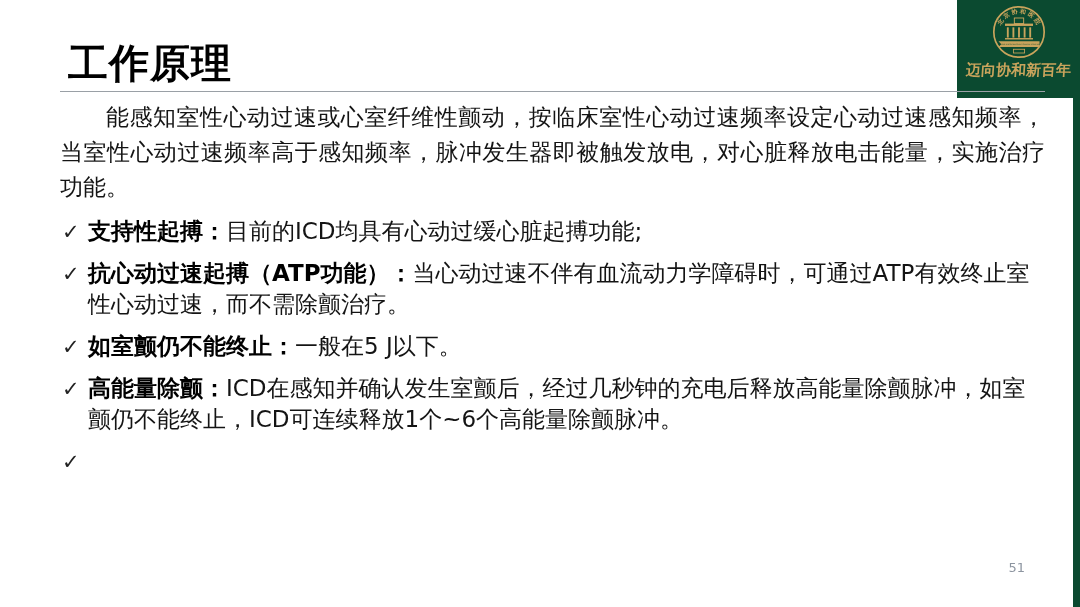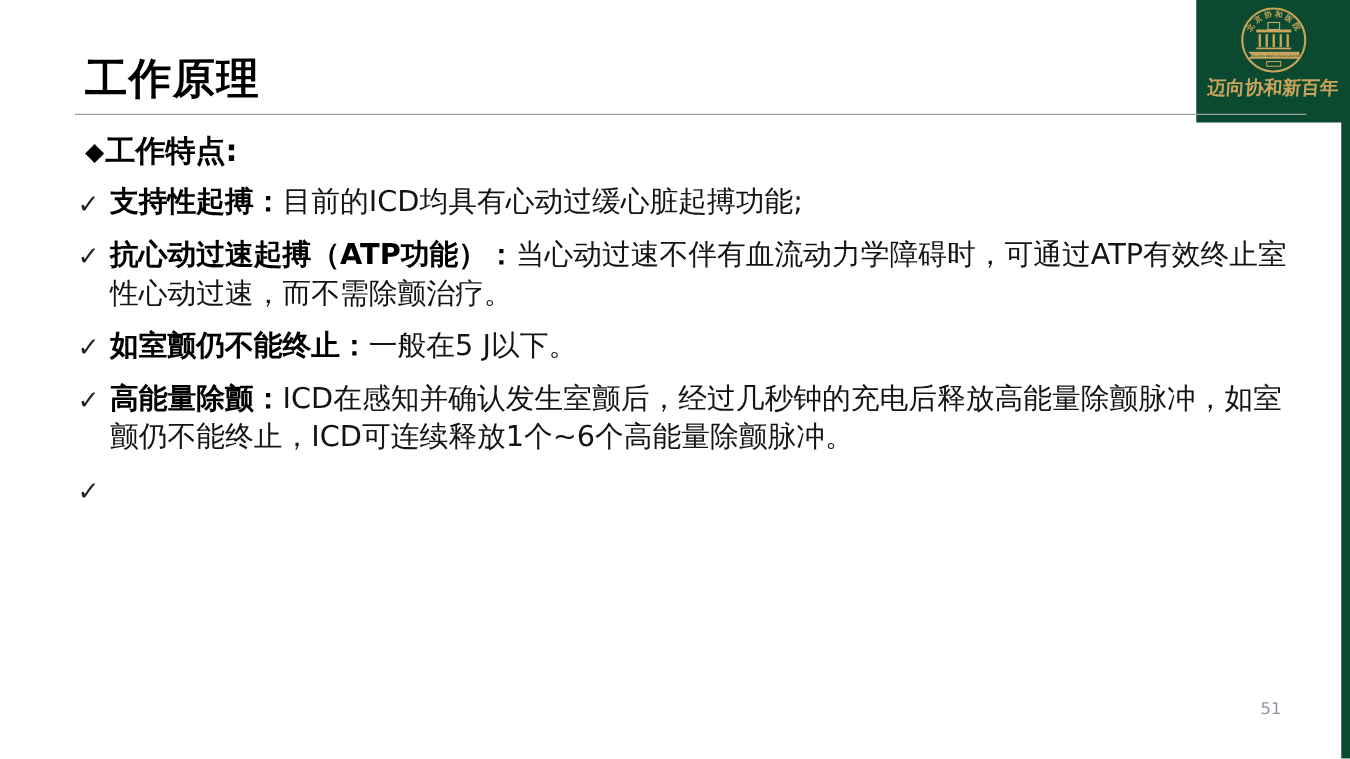--- a/index.html
+++ b/index.html
@@ -15,21 +15,21 @@
     display:flex;flex-direction:column;align-items:center;justify-content:flex-start;
   }
   .seal{margin-top:4px;display:block;}
   .logo-slogan{
     color:#c9a45c;font-size:15px;font-weight:bold;letter-spacing:0px;white-space:nowrap;
     line-height:18px;margin-top:1px;transform:skewX(-4deg);
   }
   
   .content{position:absolute;left:60px;top:40px;width:985px;}
   .page-title{
-    font-size:34px;font-weight:bold;color:#000;line-height:46px;margin:0;padding-left:8px;
+    font-size:40px;font-weight:bold;color:#000;line-height:46px;margin:0;padding-left:8px;
     letter-spacing:1px;
   }
   .title-rule{border:none;border-top:1px solid #9aa0a6;margin:5px 0 0 0;width:100%;height:0;}
   .section-heading{
     font-size:24px;font-weight:bold;color:#000;margin:14px 0 0 8px;line-height:30px;
   }
   .section-heading .diamond{font-size:20px;vertical-align:1px;margin-right:1px;}
   .body-paragraph{
     font-size:23px;line-height:35px;color:#141414;margin:8px 0 0 0;text-indent:2em;
     text-align:justify;
@@ -77,22 +77,22 @@
     </svg>
     <div class="logo-slogan">迈向协和新百年</div>
   </div>
 
   <div class="content">
 
     <h1 class="page-title">工作原理</h1>
     <hr class="title-rule">
 
 
+    <p class="body-paragraph">能感知室性心动过速或心室纤维性颤动，按临床室性心动过速频率设定心动过速感知频率，当室性心动过速频率高于感知频率，脉冲发生器即被触发放电，对心脏释放电击能量，实施治疗功能。</p>
 
-    <h2 class="section-heading"><span class="diamond">◆</span><span>工作特点:</span></h2>
 
     <div class="features">
 
       <div class="feature"><span class="check">✓</span><span class="lead">支持性起搏：</span><span class="text">目前的ICD均具有心动过缓心脏起搏功能;</span></div>
 
       <div class="feature"><span class="check">✓</span><span class="lead">抗心动过速起搏（ATP功能）：</span><span class="text">当心动过速不伴有血流动力学障碍时，可通过ATP有效终止室性心动过速，而不需除颤治疗。</span></div>
 
       <div class="feature"><span class="check">✓</span><span class="lead">如室颤仍不能终止：</span><span class="text">一般在5 J以下。</span></div>
 
       <div class="feature"><span class="check">✓</span><span class="lead">高能量除颤：</span><span class="text">ICD在感知并确认发生室颤后，经过几秒钟的充电后释放高能量除颤脉冲，如室颤仍不能终止，ICD可连续释放1个~6个高能量除颤脉冲。</span></div>

